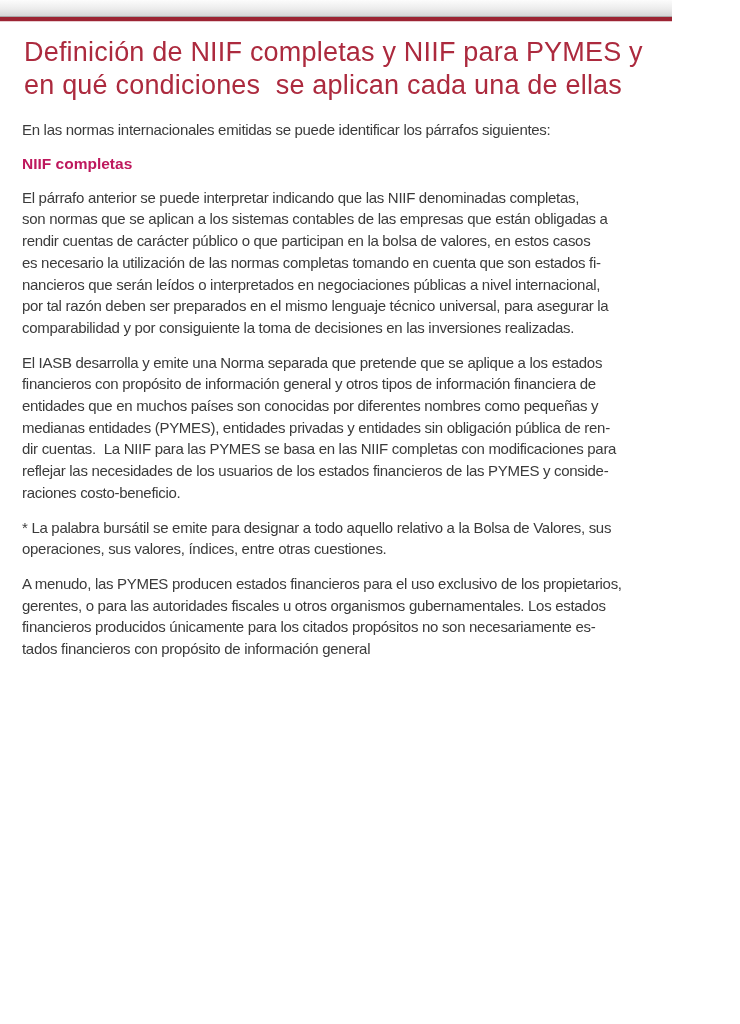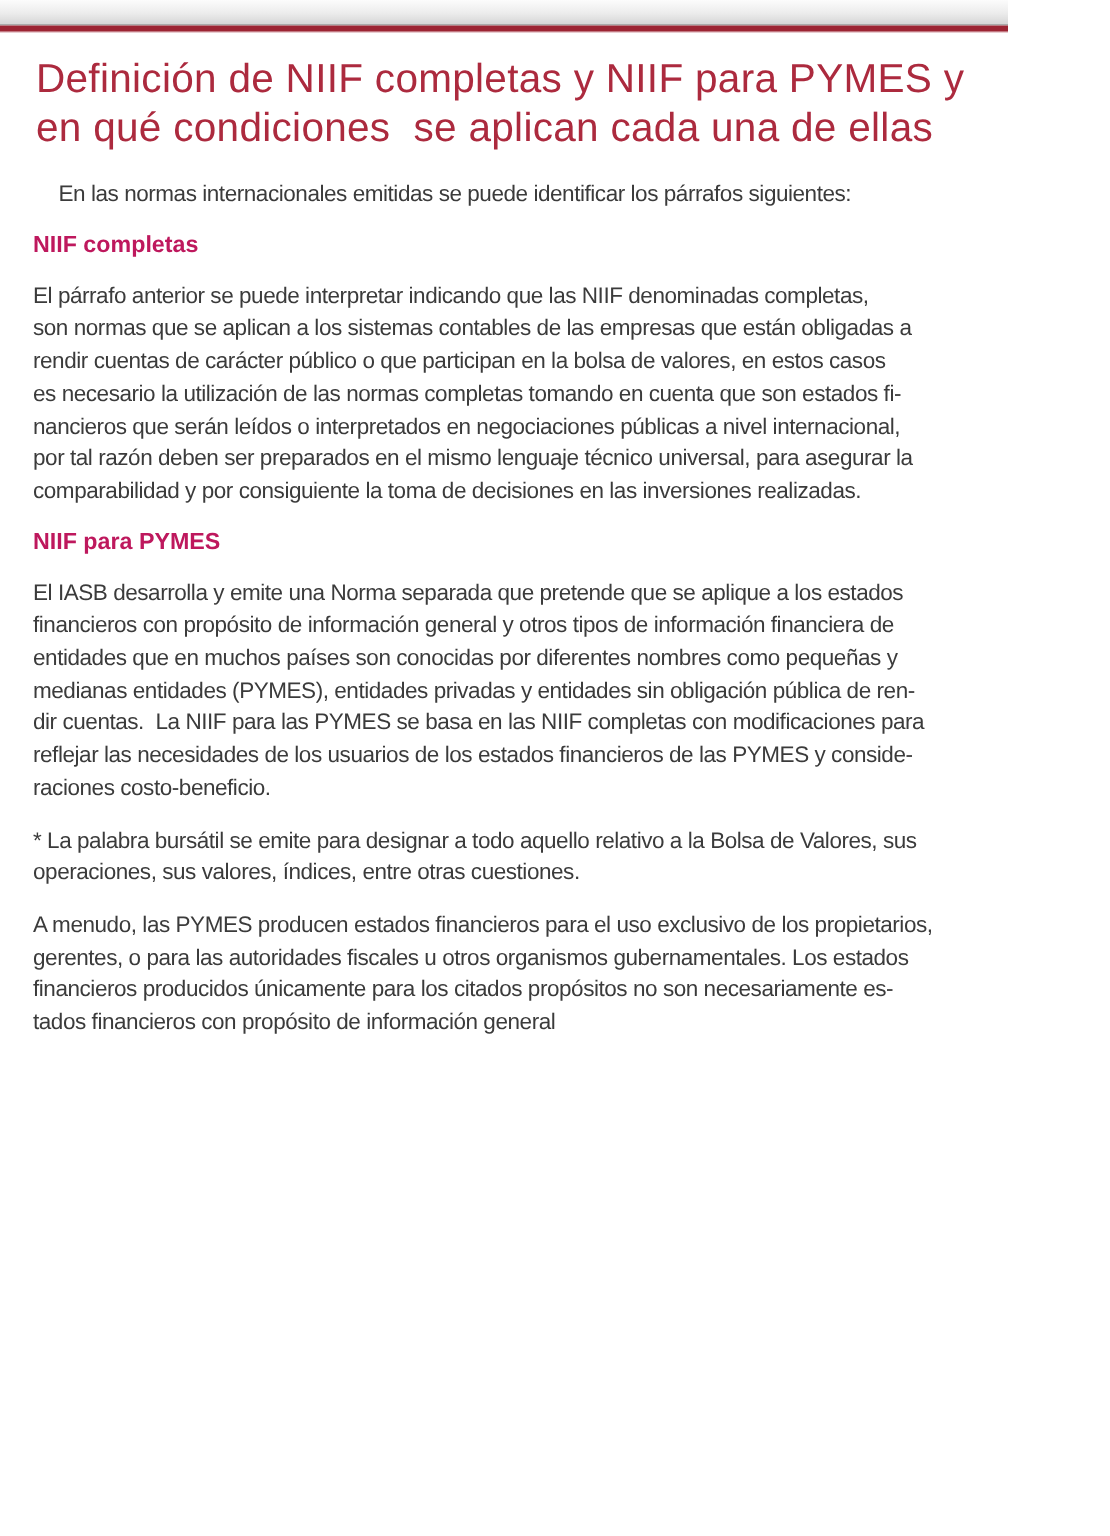--- a/index.html
+++ b/index.html
@@ -40,21 +40,20 @@
   .body {
     margin: 0 0 13px 0;
     font-size: 15px;
     line-height: 21.7px;
     letter-spacing: -0.3px;
     color: #3b3b3b;
     white-space: pre-wrap;
   }
   .intro {
     margin-top: 0;
-    margin-left: 17px;
   }
   .heading {
     margin: 13px 0 14px 0;
     font-size: 15.5px;
     line-height: 19px;
     font-weight: bold;
     color: #be185d;
   }
 </style>
 </head>
@@ -75,21 +74,20 @@
 
 
     <p class="body">El párrafo anterior se puede interpretar indicando que las NIIF denominadas completas,
 son normas que se aplican a los sistemas contables de las empresas que están obligadas a
 rendir cuentas de carácter público o que participan en la bolsa de valores, en estos casos
 es necesario la utilización de las normas completas tomando en cuenta que son estados fi-
 nancieros que serán leídos o interpretados en negociaciones públicas a nivel internacional,
 por tal razón deben ser preparados en el mismo lenguaje técnico universal, para asegurar la
 comparabilidad y por consiguiente la toma de decisiones en las inversiones realizadas.</p>
 
-    <h2 class="heading">NIIF para PYMES</h2>
 
     <p class="body">El IASB desarrolla y emite una Norma separada que pretende que se aplique a los estados
 financieros con propósito de información general y otros tipos de información financiera de
 entidades que en muchos países son conocidas por diferentes nombres como pequeñas y
 medianas entidades (PYMES), entidades privadas y entidades sin obligación pública de ren-
 dir cuentas.  La NIIF para las PYMES se basa en las NIIF completas con modificaciones para
 reflejar las necesidades de los usuarios de los estados financieros de las PYMES y conside-
 raciones costo-beneficio.</p>
 
     <p class="body">* La palabra bursátil se emite para designar a todo aquello relativo a la Bolsa de Valores, sus

